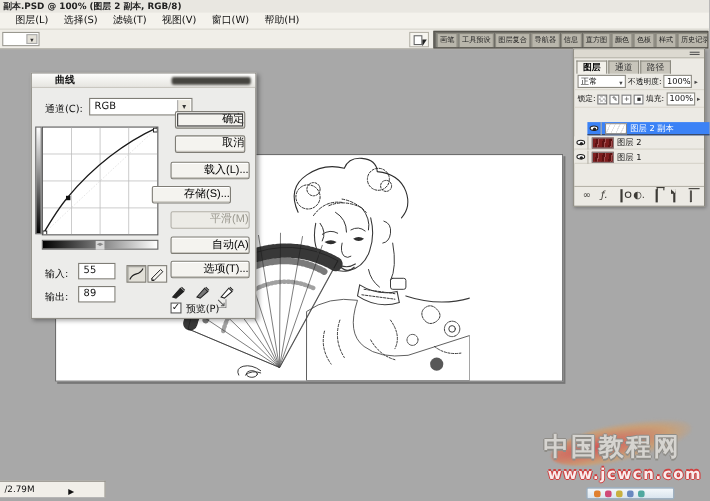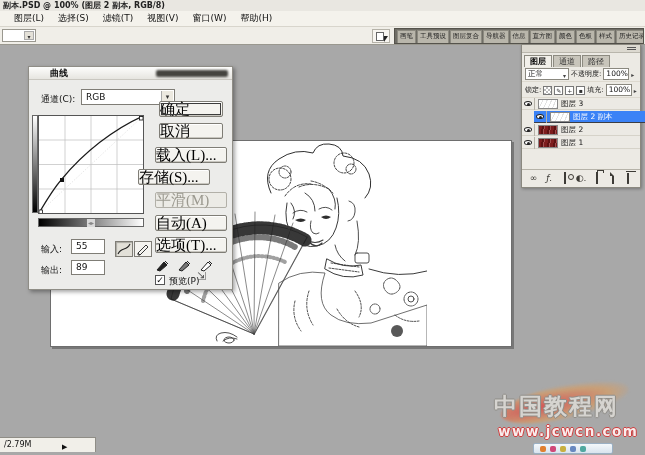--- a/index.html
+++ b/index.html
@@ -28,21 +28,21 @@
   #curves { left:28px; top:66px; width:205px; height:224px; background:#ececea; border:1px solid #8f8d86; box-shadow:2px 2px 4px rgba(0,0,0,.35); }
   #curves-title { position:absolute; left:0; top:0; width:100%; height:13px; background:linear-gradient(#fdfdfc,#e6e5e0); border-bottom:1px solid #c9c7c0; font-size:9px; font-weight:bold; line-height:13px; padding-left:21px; }
   #curves-blur { position:absolute; left:127px; top:3px; width:72px; height:7px; background:#45443f; filter:blur(1px); border-radius:2px; }
   .lbl { font-size:9px; color:#111; }
   #channel-select { position:absolute; left:52px; top:22px; width:94px; height:16px; background:#fff; border:1px solid #7f7d76; font-size:9px; line-height:14px; padding-left:4px; }
   #channel-select .arr { position:absolute; right:1px; top:1px; bottom:1px; width:12px; background:#ece9e0; border-left:1px solid #aaa; text-align:center; font-size:7px; line-height:12px; color:#333; }
   #vgrad { position:absolute; left:3px; top:48px; width:6px; height:98px; border:1px solid #666; background:linear-gradient(#fff,#000); }
   #hgrad { position:absolute; left:9px; top:151px; width:106px; height:9px; border:1px solid #666; background:linear-gradient(90deg,#000,#fff); }
   #hgrad .marks { position:absolute; left:50%; top:0; transform:translateX(-50%); font-size:6px; line-height:8px; color:#888; background:#d9d9d9; padding:0 1px; }
   #grid { position:absolute; left:9px; top:48px; width:106px; height:99px; background:#fff; border:1px solid #555; }
-  .curve-btn { position:absolute; background:#f4f3ef; border:1px solid #7f7d76; border-radius:2px; font-size:15px; text-align:left; line-height:14px; box-shadow:inset 0 -1px 0 #c8c6bf, inset 0 1px 0 #fff;font-family:Liberation Serif, serif; }
+  .curve-btn { position:absolute; background:#f4f3ef; border:1px solid #7f7d76; border-radius:2px; font-size:10px; text-align:right; line-height:14px; box-shadow:inset 0 -1px 0 #c8c6bf, inset 0 1px 0 #fff; }
   .curve-btn.default { outline:1px solid #3c3c3c; outline-offset:-3px; }
   .curve-btn.disabled { color:#9b998f; box-shadow:none; background:#ecebe6; border-color:#b2b0a8; }
   .num-field { position:absolute; width:34px; height:15px; background:#fff; border:1px solid #7f7d76; font-size:9px; line-height:13px; padding-left:4px; }
   .tool-toggle { position:absolute; width:18px; height:16px; background:#f4f3ef; border:1px solid #7f7d76; }
   .tool-toggle.pressed { background:#e2e0d8; box-shadow:inset 1px 1px 1px rgba(0,0,0,.25); }
   .checkbox { position:absolute; width:10px; height:10px; background:#fff; border:1px solid #555; font-size:9px; line-height:9px; text-align:center; color:#111; }
   #grip { position:absolute; left:168px; top:203px; width:14px; height:13px; }
 
   
   #layers { left:521px; top:44px; width:120px; height:144px; background:#eceae4; border:1px solid #8a887f; box-shadow:1px 1px 3px rgba(0,0,0,.3); }
@@ -299,27 +299,20 @@
     <span style="font-size:7px">锁定:</span>
     <span class="lock-ico" style="background:repeating-conic-gradient(#bbb 0 25%,#fff 0 50%) 0 0/4px 4px"></span>
     <span class="lock-ico">✎</span>
     <span class="lock-ico">+</span>
     <span class="lock-ico">▪</span>
     <span style="font-size:7px">填充:</span>
     <div class="f-box" style="width:26px">100%</div>
     <span class="spin">▸</span>
   </div>
 
-  <div class="layer-row" style="top:53px">
-    <div class="eye-cell">
-        <span class="eye"></span>
-      </div>
-    <div class="thumb light"></div>
-    <span class="layer-name">图层 3</span>
-  </div>
   <div class="layer-row selected" style="top:66px">
     <div class="eye-cell">
         <span class="eye"></span>
       </div>
     <div class="thumb light"></div>
     <span class="layer-name">图层 2 副本</span>
   </div>
   <div class="layer-row" style="top:79px">
     <div class="eye-cell">
         <span class="eye"></span>

